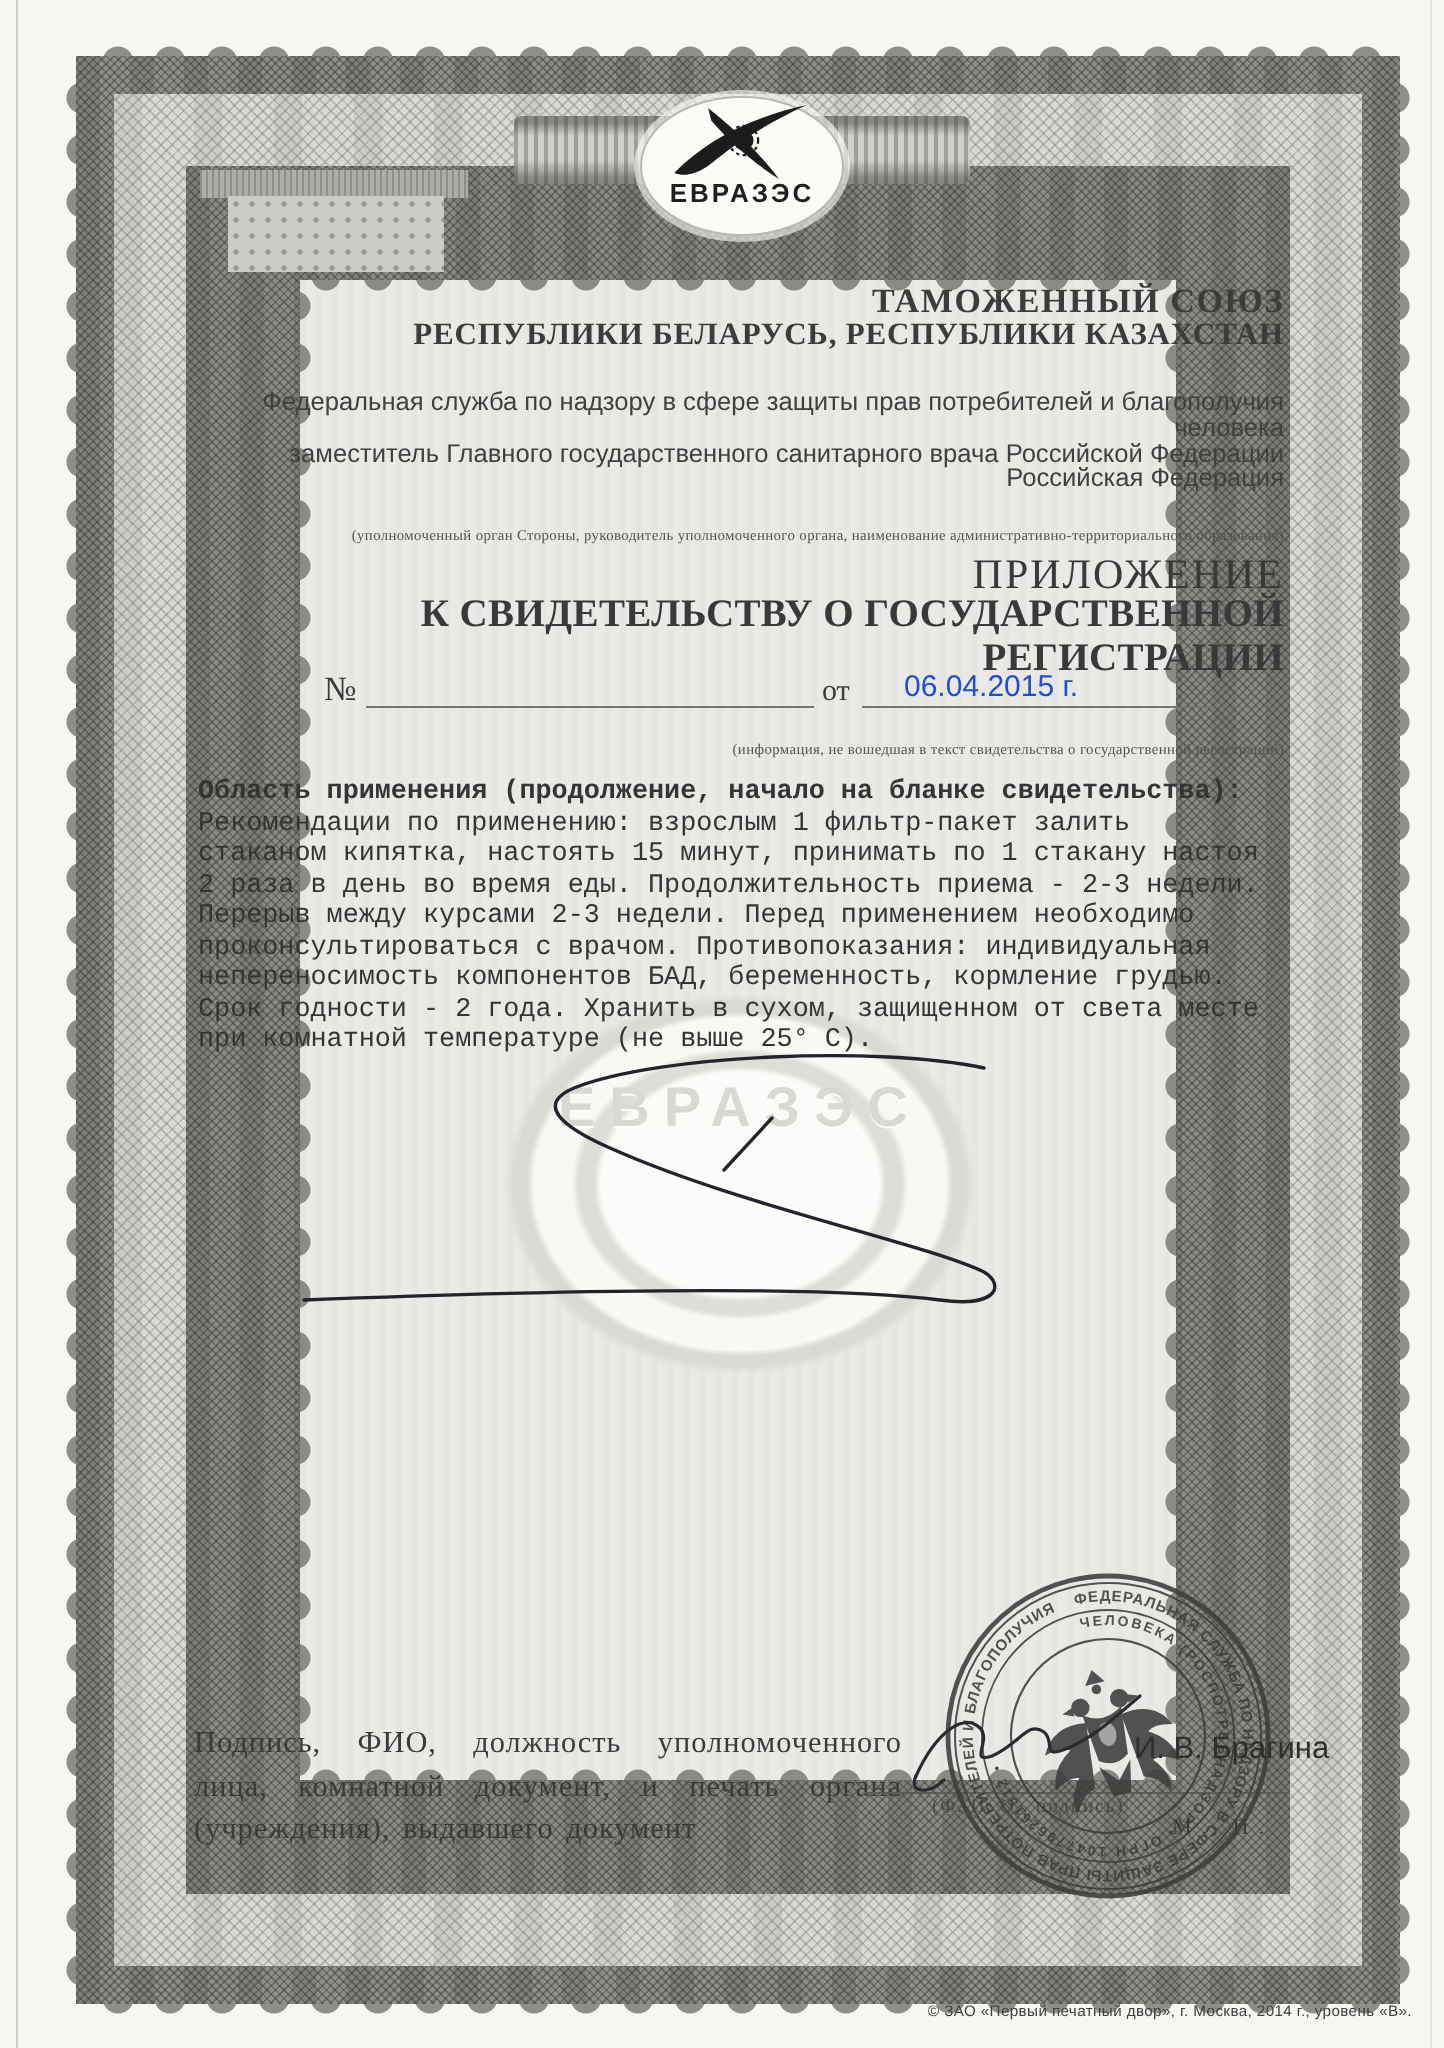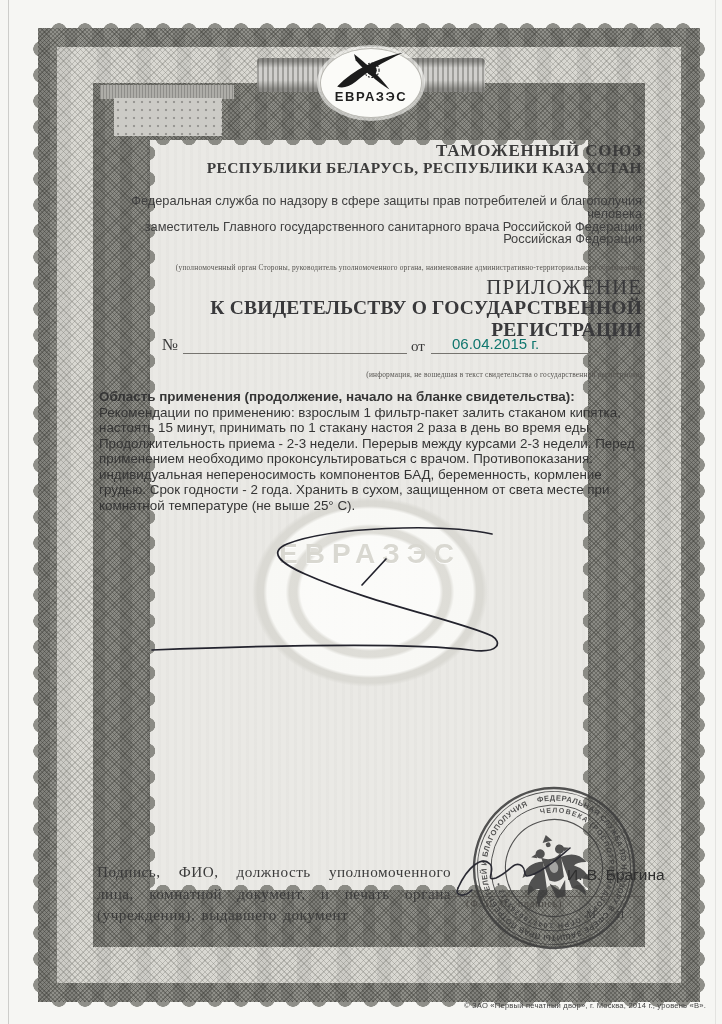--- a/index.html
+++ b/index.html
@@ -99,26 +99,26 @@
   
   .num-label{position:absolute;left:162px;top:335px;font-size:17px;z-index:4;}
   .num-line1{position:absolute;left:183px;top:334px;width:224px;height:19px;
     border-bottom:1px solid #76746f;z-index:4;}
   .num-value{position:absolute;left:197px;top:337px;z-index:4;
     font-family:"Liberation Sans","DejaVu Sans",sans-serif;font-size:14.6px;color:#3c3c3c;letter-spacing:.2px;}
   .num-from{position:absolute;left:411px;top:338px;font-size:15px;z-index:4;}
   .num-line2{position:absolute;left:431px;top:334px;width:176px;height:19px;
     border-bottom:1px solid #76746f;z-index:4;}
   .num-date{position:absolute;left:452px;top:335px;z-index:4;
-    font-family:"Liberation Sans","DejaVu Sans",sans-serif;font-size:15px;color:#0f766e;}
+    font-family:"Liberation Sans","DejaVu Sans",sans-serif;font-size:15px;color:#1d4ed8;}
   .info-note{top:370px;}
 
   
   .body-block{position:absolute;left:99px;top:389px;width:536px;z-index:4;
-    font-family:Liberation Sans, sans-serif;font-size:13.4px;line-height:15.5px;color:#353535;}
+    font-family:Liberation Mono, monospace;font-size:13.4px;line-height:15.5px;color:#353535;}
   .body-block .lead{font-weight:bold;}
 
   
   .watermark{position:absolute;left:246px;top:492px;width:248px;height:200px;z-index:2;
     border-radius:50%;
     background:radial-gradient(closest-side, rgba(252,252,250,.95) 56%, rgba(221,220,214,.9) 59% 65%,
       rgba(249,249,246,.95) 68% 83%, rgba(216,215,209,.85) 86% 91%, rgba(234,233,229,0) 95%);
     display:flex;align-items:flex-start;justify-content:center;}
   .watermark-text{margin-top:46px;font-family:"Liberation Sans","DejaVu Sans",sans-serif;
     font-weight:bold;font-size:28px;letter-spacing:7px;color:#d9d8d1;

